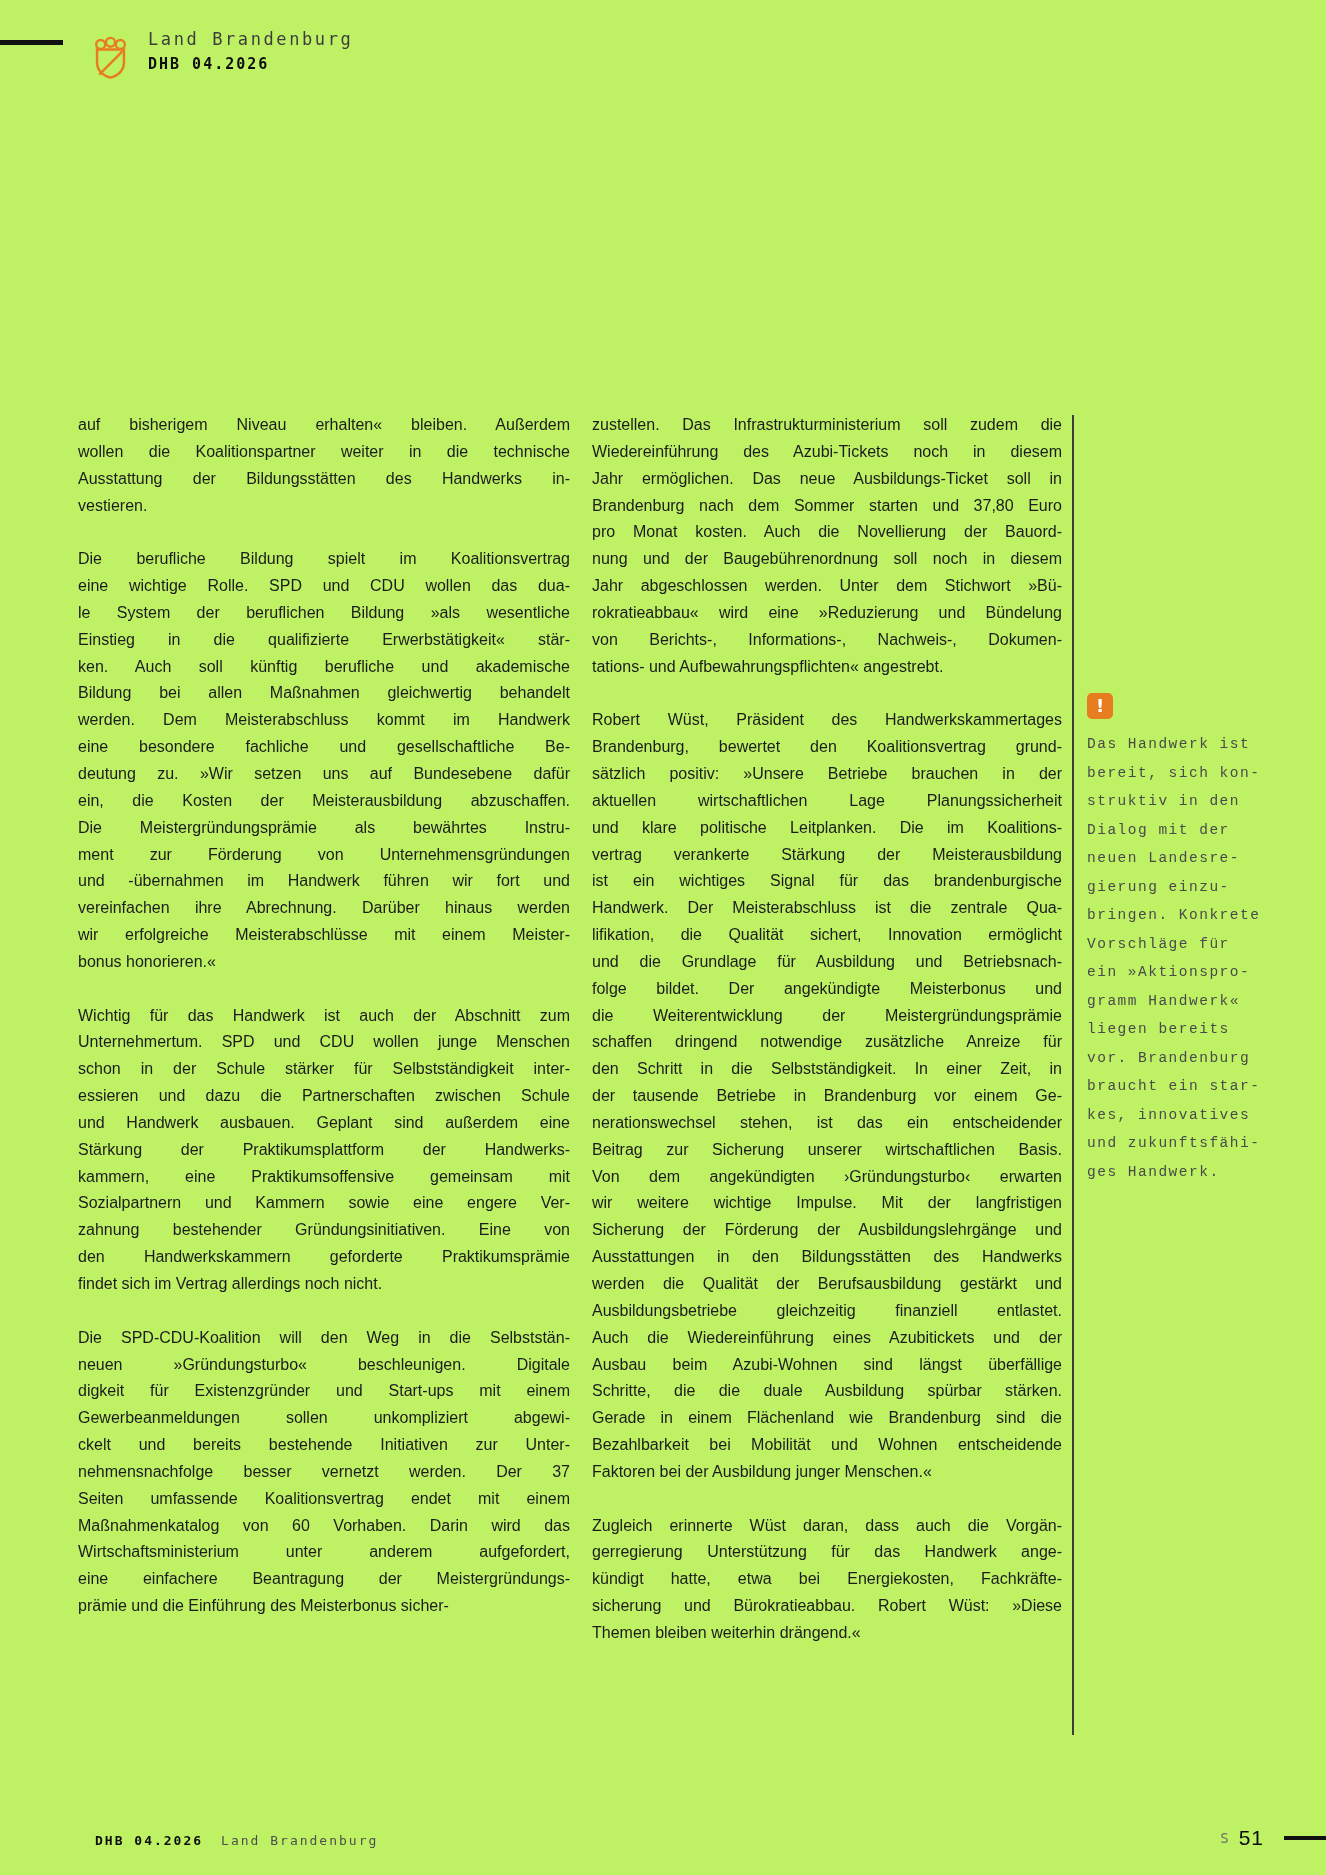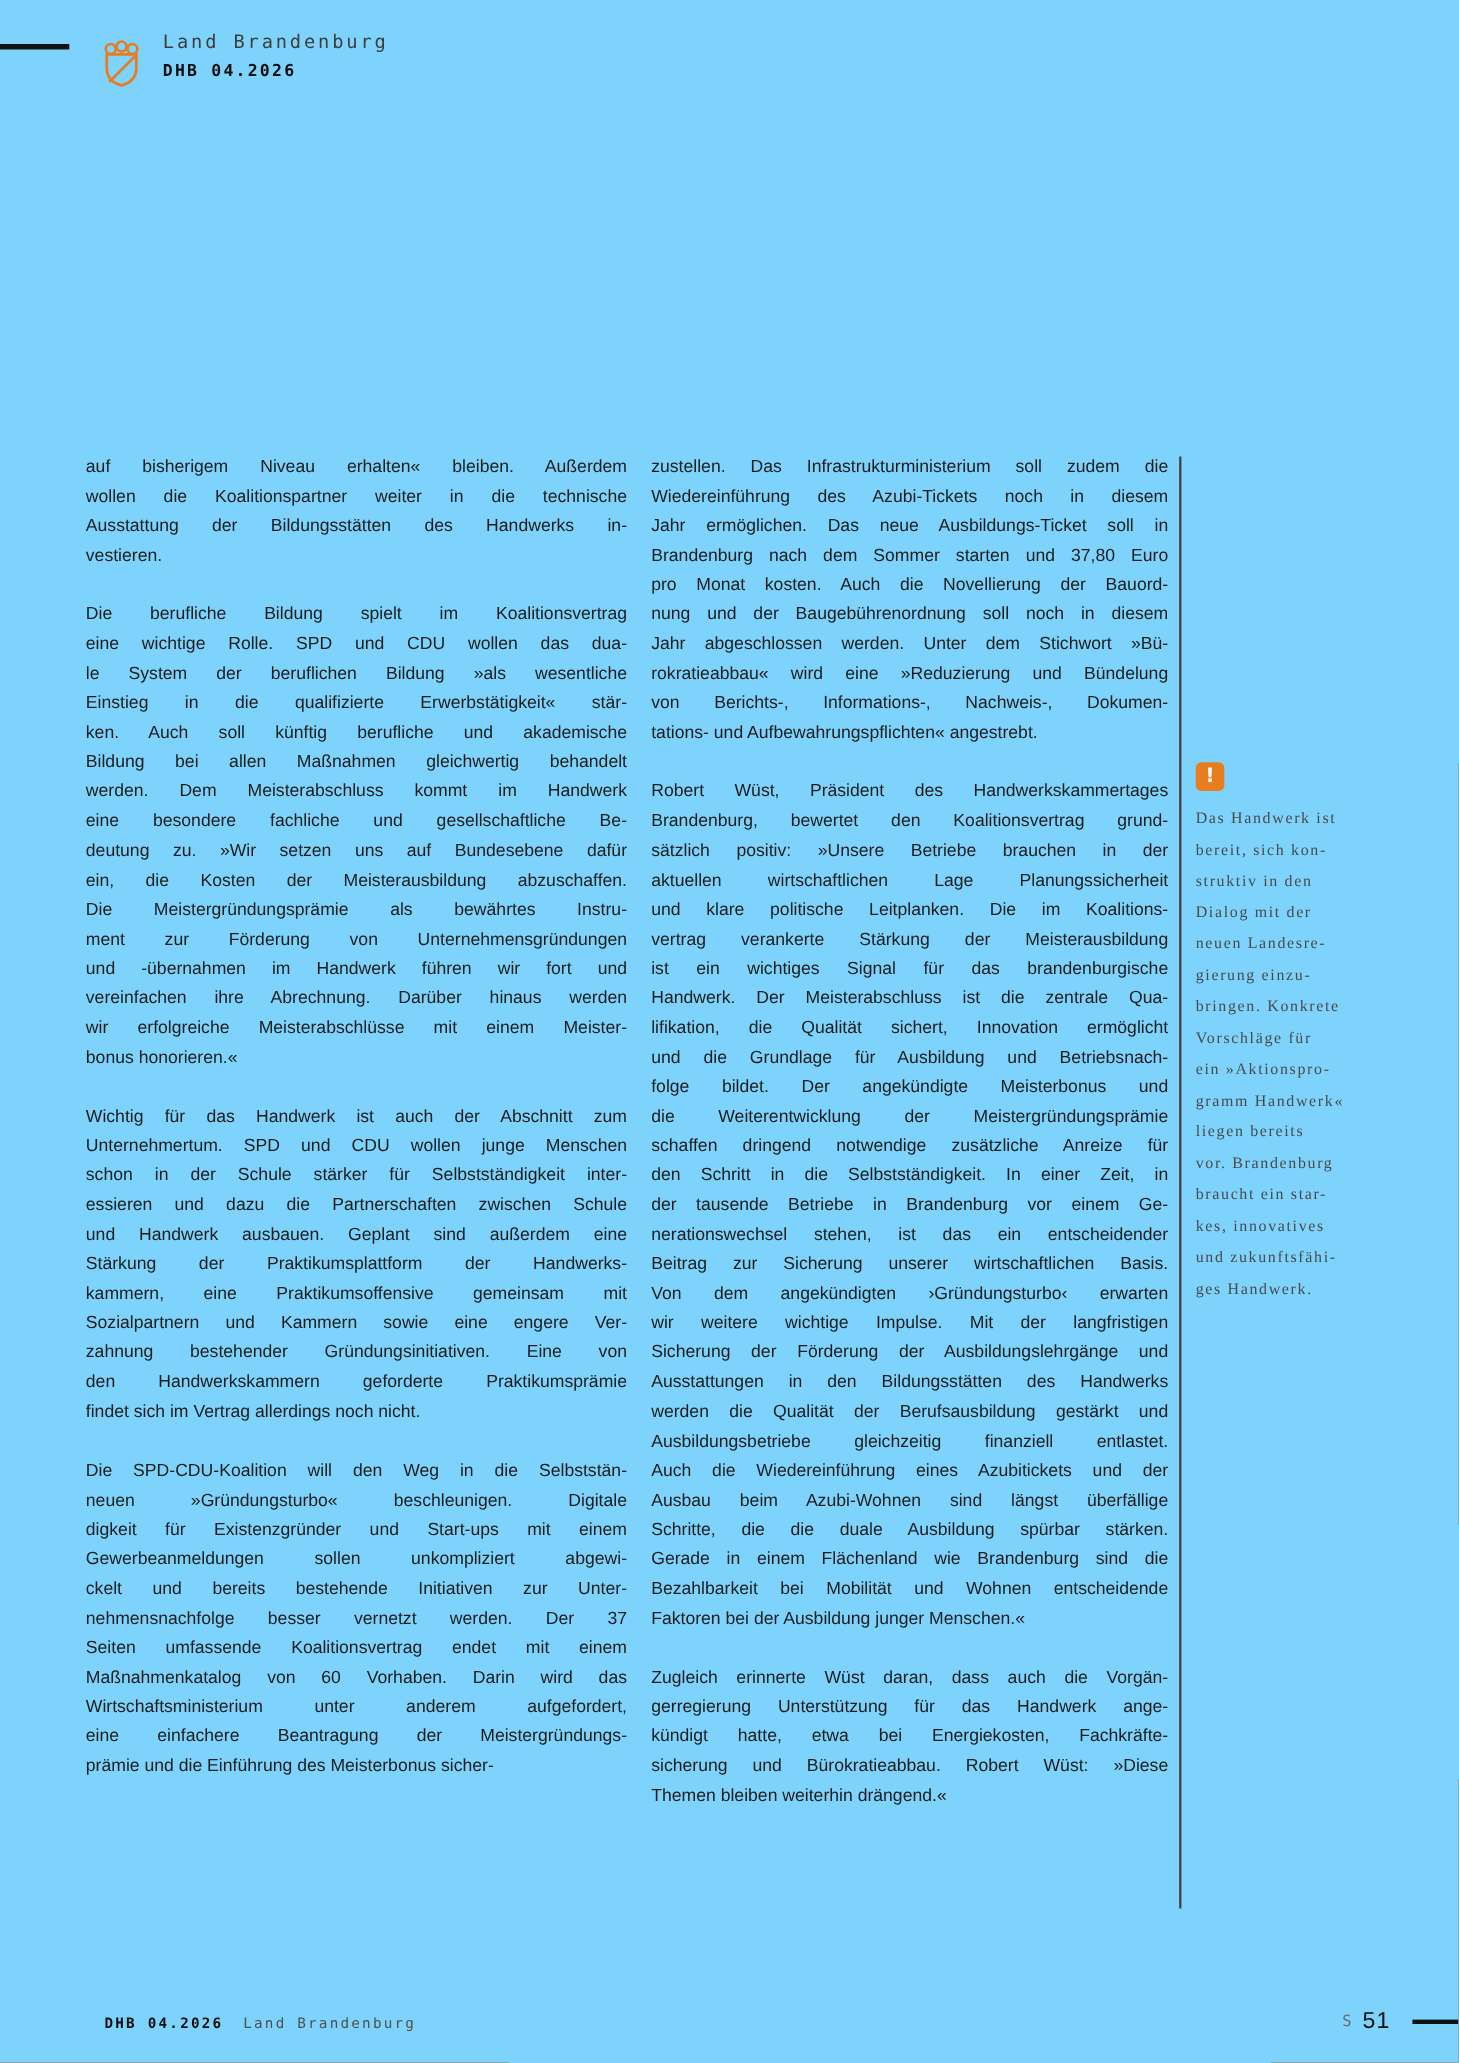--- a/index.html
+++ b/index.html
@@ -1,19 +1,19 @@
 <!DOCTYPE html>
 <html lang="de" style="--accent: #e87d1f;"><head>
 <meta charset="utf-8">
 <style>
   :root { --accent:#e87d1f; }
   * { margin:0; padding:0; box-sizing:border-box; }
   html,body { background:#888; }
   #page {
-    position:relative; width:1326px; height:1875px; background:#7dd3fc;
+    position:relative; width:1326px; height:1875px; background:#bef264;
     font-family:"Liberation Sans", sans-serif; color:#1c1c1c; overflow:hidden;
     margin:0 auto;
   }
   
   .top-rule { position:absolute; left:0; top:40px; width:63px; height:5px; background:#111; }
   .logo { position:absolute; left:92px; top:36px; width:37px; height:43px; }
   .logo svg { width:100%; height:100%; }
   .masthead { position:absolute; left:148px; top:29px; }
   .pub-name {
     font-family:"DejaVu Sans Mono", monospace; font-size:17px; letter-spacing:2.6px;
@@ -33,21 +33,21 @@
   
   .divider { position:absolute; left:1072px; top:415px; width:2px; height:1320px; background:#3c3c3c; }
   .note-badge {
     position:absolute; left:1087px; top:693px; width:26px; height:26px;
     background:var(--accent); border-radius:5px; color:#fff;
     font-weight:bold; font-size:18px; line-height:26px; text-align:center;
     font-family:"DejaVu Sans", sans-serif;
   }
   .note-text {
     position:absolute; left:1087px; top:730px; width:195px;
-    font-family:Liberation Serif, serif; font-size:14.5px; letter-spacing:1.5px;
+    font-family:Liberation Mono, monospace; font-size:14.5px; letter-spacing:1.5px;
     line-height:28.5px; color:#4a4a4a;
   }
   
   .footer-left {
     position:absolute; left:95px; top:1833px; display:flex; align-items:baseline; gap:18px;
     font-family:"DejaVu Sans Mono", monospace;
   }
   .footer-issue { font-size:13px; font-weight:bold; letter-spacing:2px; color:#0e0e0e; }
   .footer-section { font-size:13px; letter-spacing:2px; color:#4f4f4f; }
   .footer-right {

